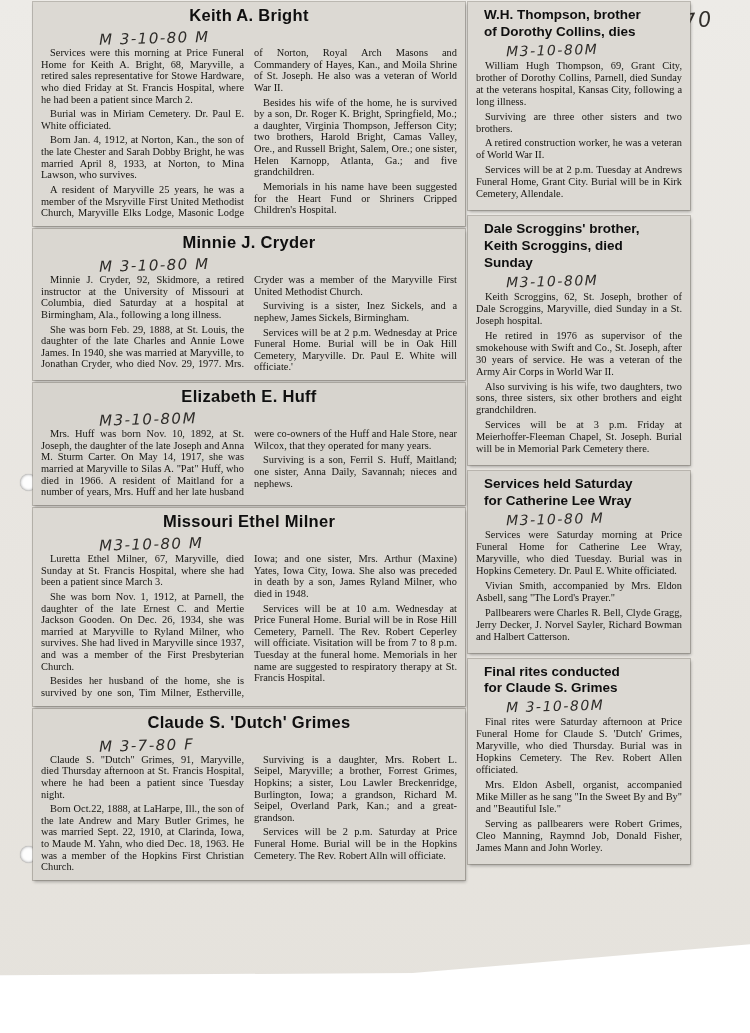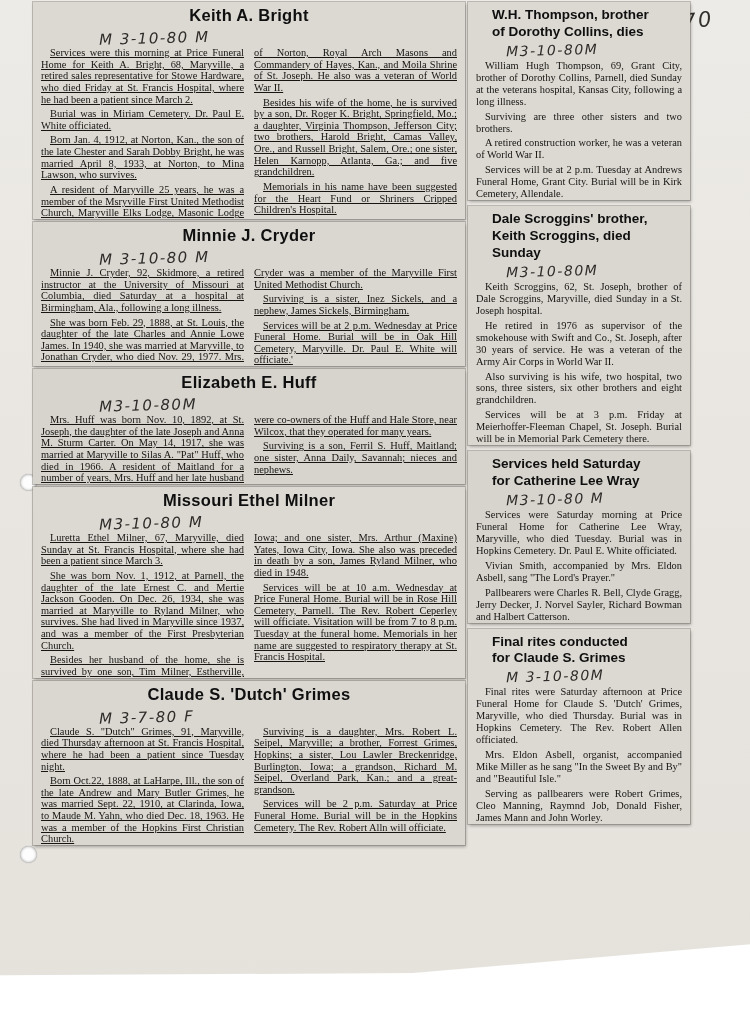--- a/index.html
+++ b/index.html
@@ -20,43 +20,42 @@
   .hole.h1{top:474px}.hole.h2{top:846px}
   .pagenum{
     position:absolute;left:652px;top:10px;
     font-family:"DejaVu Sans", cursive;font-style:italic;font-size:21px;
     letter-spacing:2px;color:#33302c;transform:rotate(-6deg);
   }
   .stack{position:absolute;top:2px;}
   .stack-left{left:33px;width:432px;}
   .stack-right{left:468px;width:222px;}
   .clip{
-    position:relative;background:#dad7d1;padding:3px 8px 0;margin-bottom:3px;
+    position:relative;background:#dad7d1;padding:3px 8px 7px;margin-bottom:3px;
     box-shadow:0 0 0 1px rgba(110,105,95,.38),1px 2px 3px rgba(0,0,0,.28);
   }
   .clip.tintA{background:#dcd9d3}
   .clip.tintB{background:#d7d4ce}
   .stack-right .clip{margin-bottom:6px;}
   .head-c{
     font-family:"Liberation Sans", sans-serif;font-weight:700;font-size:16.5px;
     text-align:center;margin:1px 0 1px;letter-spacing:.3px;color:#0f0f0f;
   }
   .head-l{
     font-family:"Liberation Sans", sans-serif;font-weight:700;font-size:13.5px;
-    line-height:1.25;text-align:left;white-space:pre-line;margin:2px 16px 0;color:#0f0f0f;
+    line-height:1.25;text-align:left;white-space:pre-line;margin:2px 8px 0;color:#0f0f0f;
   }
   .hw{
     font-family:"DejaVu Sans", cursive;font-style:italic;font-size:15px;
     letter-spacing:1.5px;color:#2e2c29;margin:0 0 3px 58px;transform:rotate(-1.5deg);
   }
   .stack-right .hw{margin-left:30px;font-size:14px;}
   .cols{
     column-count:2;column-gap:10px;font-size:10.4px;line-height:1.12;
     text-align:justify;
-    text-decoration:underline;
   }
   .single{font-size:10.4px;line-height:1.15;text-align:justify;}
   .cols p,.single p{margin:0 0 3px;text-indent:9px;}
 </style>
 </head>
 <body>
 
 <div class="paper">
 
   <div class="hole h1"></div>
@@ -137,21 +136,21 @@
         </div>
     </div>
 
     <div class="clip">
       <h3 class="head-l">Dale Scroggins' brother,
 Keith Scroggins, died Sunday</h3>
       <div class="hw">M3-10-80M</div>
       <div class="single">
           <p>Keith Scroggins, 62, St. Joseph, brother of Dale Scroggins, Maryville, died Sunday in a St. Joseph hospital.</p>
           <p>He retired in 1976 as supervisor of the smokehouse with Swift and Co., St. Joseph, after 30 years of service. He was a veteran of the Army Air Corps in World War II.</p>
-          <p>Also surviving is his wife, two hospital, two sons, three sisters, six other brothers and eight grandchildren.</p>
+          <p>Also surviving is his wife, two daughters, two sons, three sisters, six other brothers and eight grandchildren.</p>
           <p>Services will be at 3 p.m. Friday at Meierhoffer-Fleeman Chapel, St. Joseph. Burial will be in Memorial Park Cemetery there.</p>
         </div>
     </div>
 
     <div class="clip tintB">
       <h3 class="head-l">Services held Saturday
 for Catherine Lee Wray</h3>
       <div class="hw">M3-10-80 M</div>
       <div class="single">
           <p>Services were Saturday morning at Price Funeral Home for Catherine Lee Wray, Maryville, who died Tuesday. Burial was in Hopkins Cemetery. Dr. Paul E. White officiated.</p>

